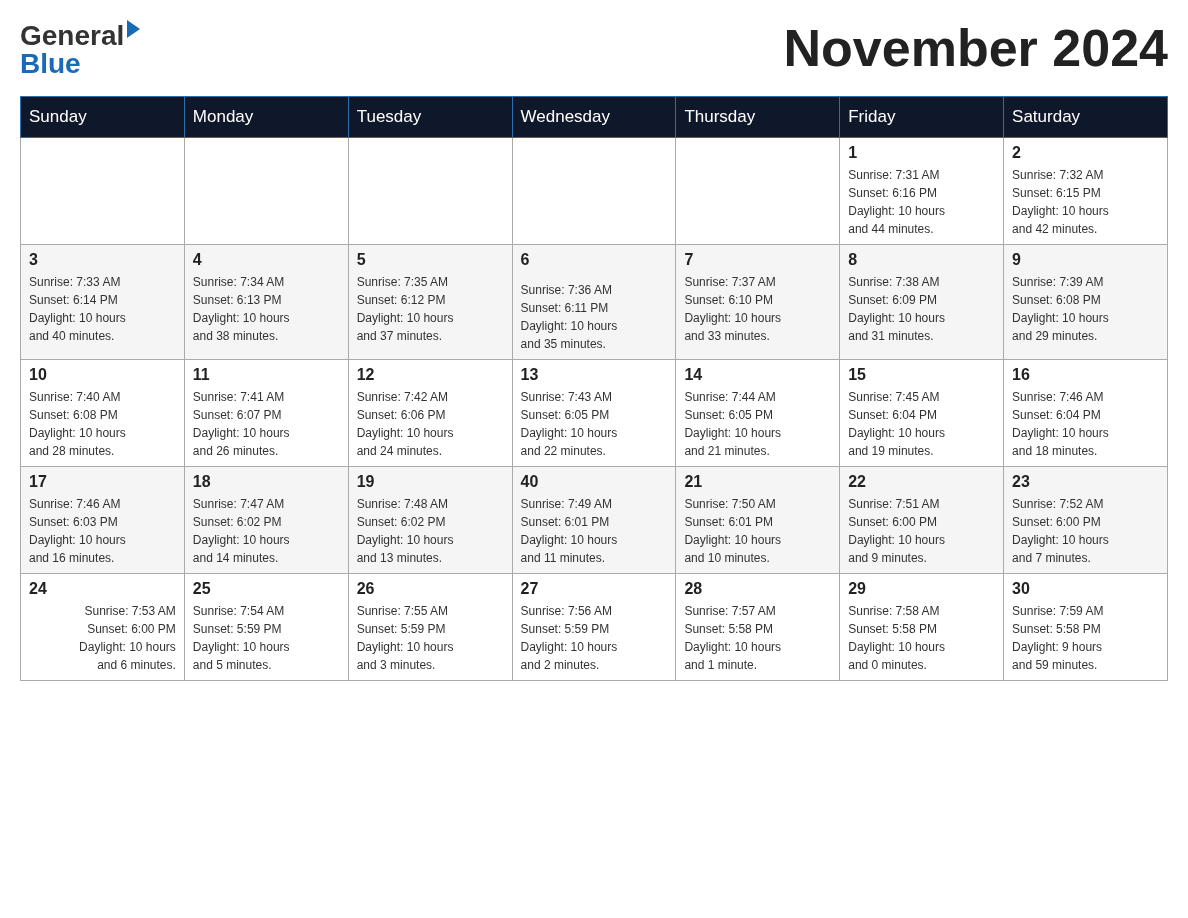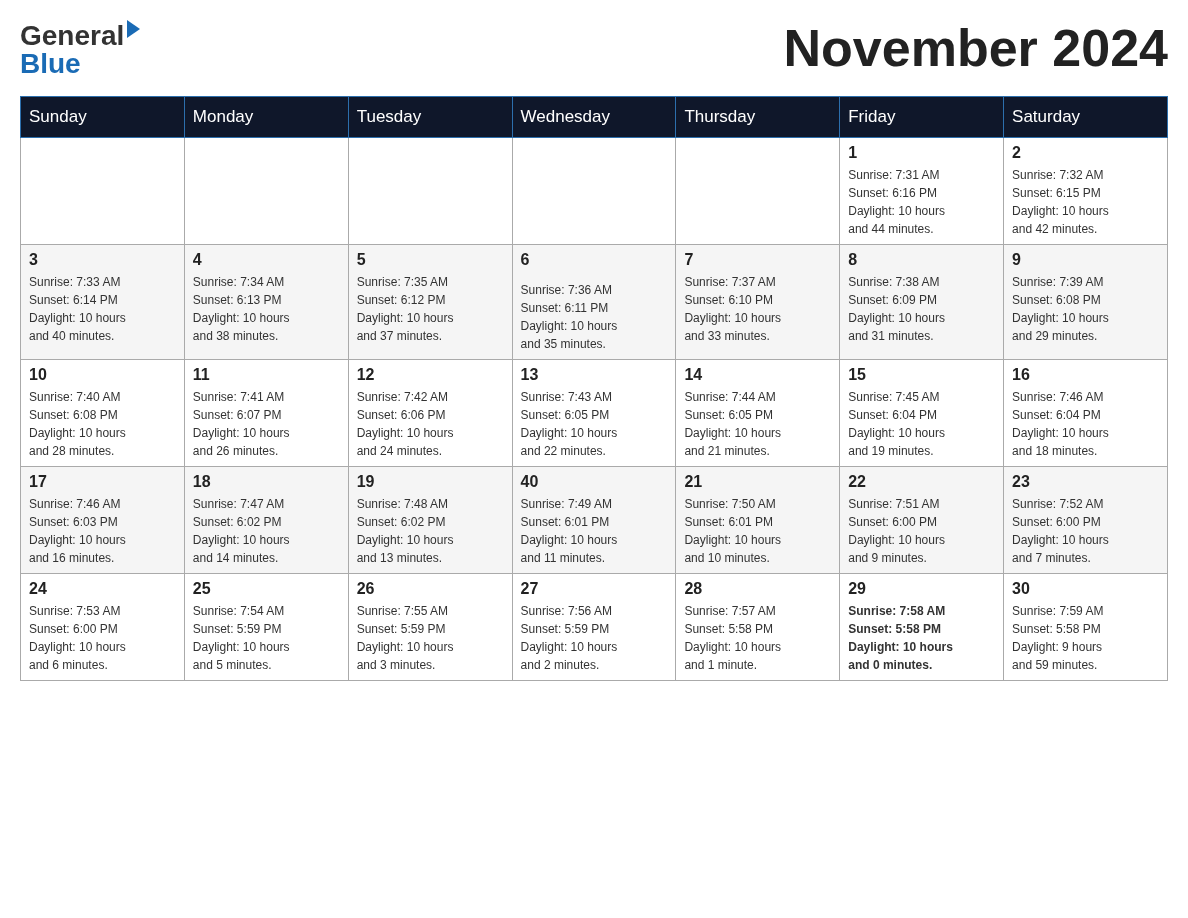--- a/index.html
+++ b/index.html
@@ -299,21 +299,21 @@
           <span class="day-number">23</span>
           <div class="day-info" style="white-space: pre-line;">Sunrise: 7:52 AM
 Sunset: 6:00 PM
 Daylight: 10 hours
 and 7 minutes.</div>
         </td>
       </tr>
       <tr>
         <td>
           <span class="day-number">24</span>
-          <div class="day-info" style="white-space: pre-line;">Sunrise: 7:53 AM
+          <div class="day-info" style="white-space: pre-line; text-align: right;">Sunrise: 7:53 AM
 Sunset: 6:00 PM
 Daylight: 10 hours
 and 6 minutes.</div>
         </td>
         <td>
           <span class="day-number">25</span>
           <div class="day-info" style="white-space: pre-line;">Sunrise: 7:54 AM
 Sunset: 5:59 PM
 Daylight: 10 hours
 and 5 minutes.</div>
@@ -334,21 +334,21 @@
         </td>
         <td>
           <span class="day-number">28</span>
           <div class="day-info" style="white-space: pre-line;">Sunrise: 7:57 AM
 Sunset: 5:58 PM
 Daylight: 10 hours
 and 1 minute.</div>
         </td>
         <td>
           <span class="day-number">29</span>
-          <div class="day-info" style="white-space: pre-line; font-weight: bold;">Sunrise: 7:58 AM
+          <div class="day-info" style="white-space: pre-line;">Sunrise: 7:58 AM
 Sunset: 5:58 PM
 Daylight: 10 hours
 and 0 minutes.</div>
         </td>
         <td>
           <span class="day-number">30</span>
           <div class="day-info" style="white-space: pre-line;">Sunrise: 7:59 AM
 Sunset: 5:58 PM
 Daylight: 9 hours
 and 59 minutes.</div>

